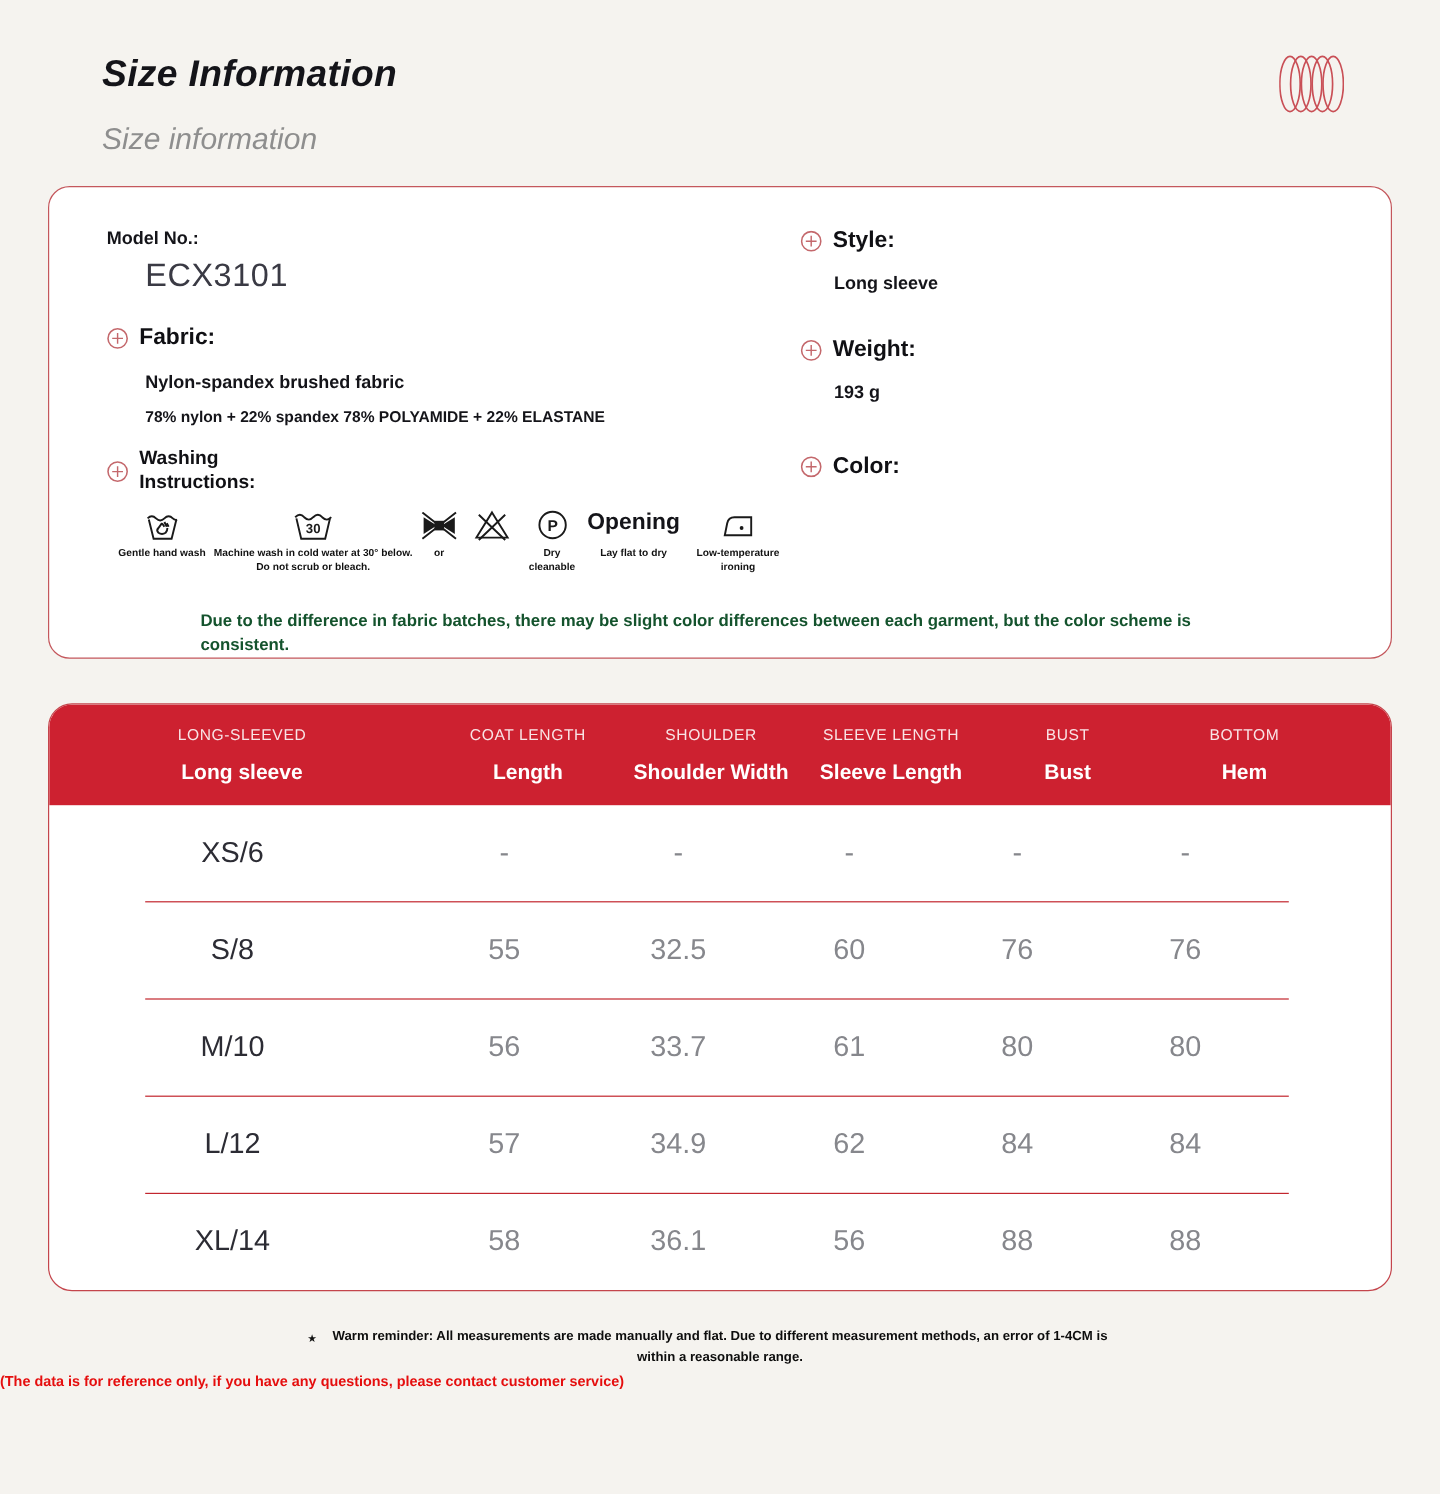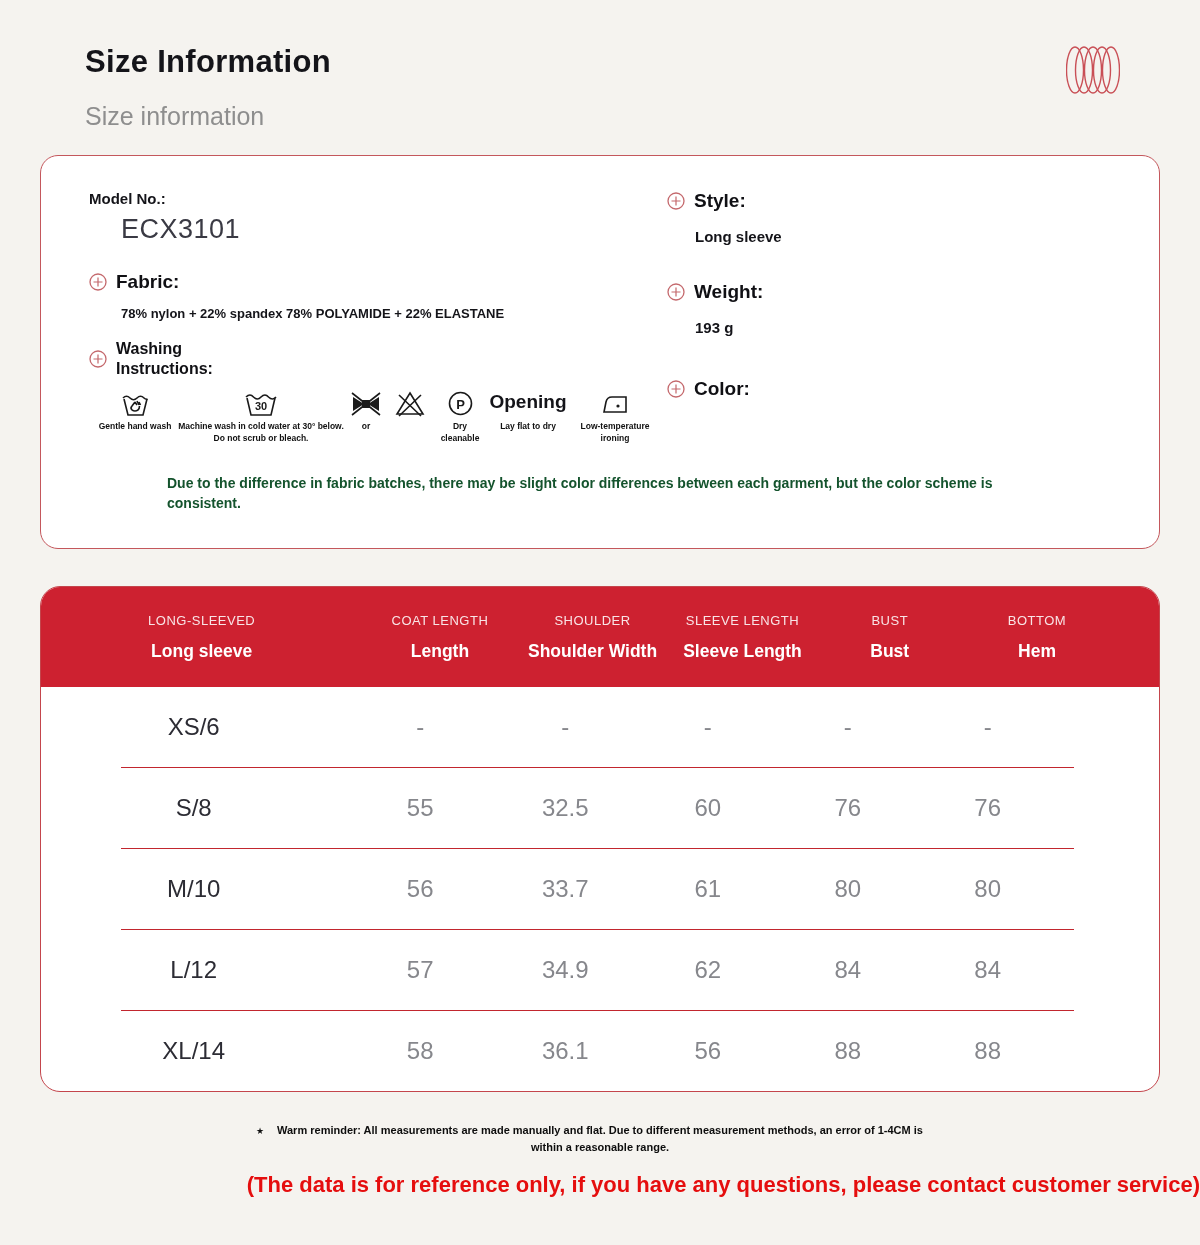--- a/index.html
+++ b/index.html
@@ -4,21 +4,21 @@
 <style>
   * { margin:0; padding:0; box-sizing:border-box; }
   html,body { width:1200px; }
   body {
     font-family:"Liberation Sans", sans-serif;
     background:#f5f3ef;
     color:#141419;
     width:1200px; height:1245px;
     position:relative; overflow:hidden;
   }
-  .header { padding:44px 85px 0 85px; position:relative; }
+  .header { padding:44px 85px 0 85px; position:relative;font-style:italic; }
   .page-title { font-size:31px; font-weight:700; color:#141419; letter-spacing:.3px; }
   .page-subtitle { font-size:25px; color:#8e8e8e; font-weight:400; margin-top:22px; }
   .logo { position:absolute; top:44px; right:80px; width:54px; height:52px; }
 
   
   .info-card {
     margin:24px 40px 0 40px; height:394px;
     background:#ffffff; border:1.5px solid #c4575c; border-radius:18px;
     padding:34px 48px 0 48px;
   }
@@ -51,39 +51,39 @@
     color:#14532d; font-size:14px; font-weight:700; line-height:1.45;
   }
 
   
   .size-table {
     margin:37px 40px 0 40px;
     border:1.5px solid #c4454c; border-radius:20px;
     background:#fff; overflow:hidden;
   }
   .t-head {
-    background:#cd2130; height:100px; color:#fff;
+    background:#cd2130; height:84px; color:#fff;
     display:grid; grid-template-columns:30% 14.5% 14% 14% 13.5% 14%;
     padding-right:47px; align-items:center; text-align:center;
   }
   .th-top { font-size:13px; letter-spacing:.5px; color:rgba(255,255,255,.88); font-weight:400; }
   .th-bottom { font-size:17.5px; font-weight:700; margin-top:13px; }
   .t-row {
     display:grid; grid-template-columns:30% 14.5% 14% 14% 13.5% 14%;
     padding-right:100px; height:80px; align-items:center; text-align:center;
   }
   .t-size { font-size:24px; color:#2c2c34; }
   .t-val { font-size:24px; color:#86878c; font-weight:400; }
   .t-sep { border-top:1.5px solid #c2262e; margin:0 85px 0 80px; }
 
   
   .reminder-wrap { position:relative; width:660px; margin:30px auto 0 auto; }
   .star { position:absolute; left:-14px; top:4px; font-size:9px; color:#111; }
   .reminder { font-size:11px; font-weight:700; text-align:center; line-height:1.55; color:#0d0d0d; }
-  .ref-note { text-align:right; color:#e50e0e; font-size:22px; font-weight:700; margin-top:16px; }
+  .ref-note { text-align:left; color:#e50e0e; font-size:12px; font-weight:700; margin-top:4px; }
 
   svg { display:block; }
   .care { stroke:#1a1a1a; stroke-width:1.6; fill:none; }
   .care-fill { fill:#1a1a1a; stroke:none; }
   .care-txt { font-family:"Liberation Sans",sans-serif; font-weight:700; fill:#1a1a1a; }
 </style>
 </head>
 <body>
 
 <div class="header">
@@ -109,20 +109,21 @@
       </div>
 
       <div class="sec">
         <div class="sec-head">
           <svg class="plus-ico" viewBox="0 0 18 18">
             <circle cx="9" cy="9" r="8" fill="none" stroke="#c4686c" stroke-width="1.3"></circle>
             <path d="M9 4.5 V13.5 M4.5 9 H13.5" stroke="#c4686c" stroke-width="1.2"></path>
           </svg>
           <span class="sec-title">Fabric:</span>
         </div>
+        <div class="fabric-name">Nylon-spandex brushed fabric</div>
         <div class="fabric-comp">78% nylon + 22% spandex 78% POLYAMIDE + 22% ELASTANE</div>
       </div>
 
       <div class="sec" style="margin-top:18px;">
         <div class="sec-head">
           <svg class="plus-ico" viewBox="0 0 18 18">
             <circle cx="9" cy="9" r="8" fill="none" stroke="#c4686c" stroke-width="1.3"></circle>
             <path d="M9 4.5 V13.5 M4.5 9 H13.5" stroke="#c4686c" stroke-width="1.2"></path>
           </svg>
           <span class="sec-title small">Washing Instructions:</span>

